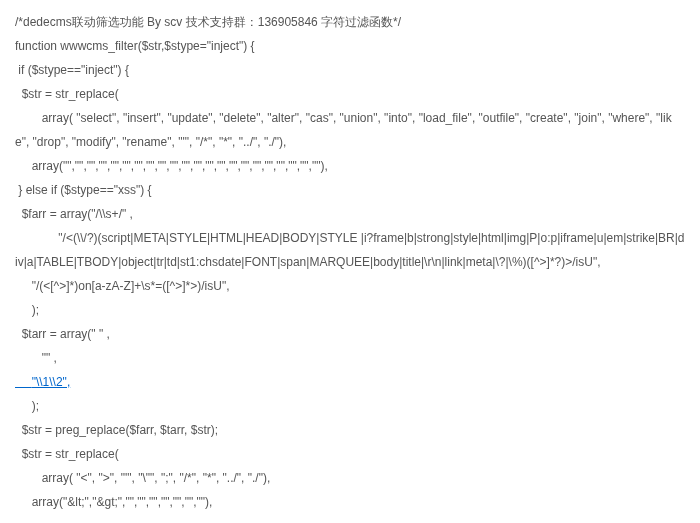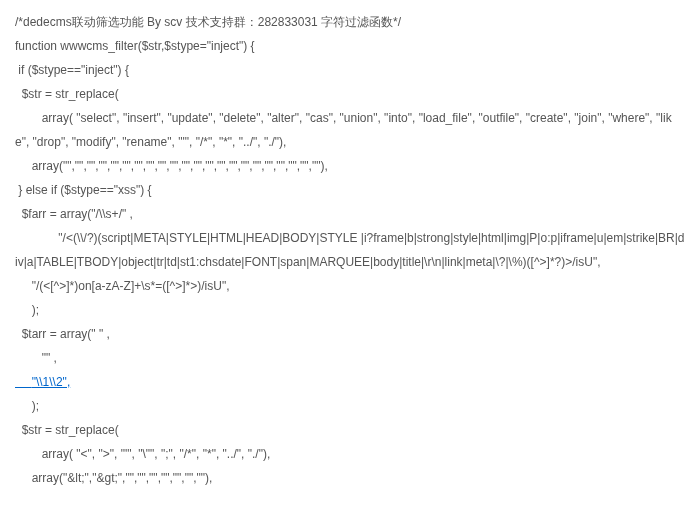--- a/index.html
+++ b/index.html
@@ -20,31 +20,32 @@
   .link {
     color: #0066cc;
     text-decoration: underline;
     cursor: pointer;
   }
 </style>
 </head>
 <body>
 
 <div id="code-container">
-    <div class="code-line">/*dedecms联动筛选功能 By scv 技术支持群：282833031 字符过滤函数*/</div>
+    <div class="code-line">/*dedecms联动筛选功能 By scv 技术支持群：136905846 字符过滤函数*/</div>
     <div class="code-line">function wwwcms_filter($str,$stype="inject") {</div>
     <div class="code-line"> if ($stype=="inject") {</div>
     <div class="code-line">  $str = str_replace(</div>
     <div class="code-line">        array( "select", "insert", "update", "delete", "alter", "cas", "union", "into", "load_file", "outfile", "create", "join", "where", "like", "drop", "modify", "rename", "'", "/*", "*", "../", "./"),</div>
     <div class="code-line">     array("","","","","","","","","","","","","","","","","","","","","",""),</div>
     <div class="code-line"> } else if ($stype=="xss") {</div>
     <div class="code-line">  $farr = array("/\\s+/" ,</div>
     <div class="code-line">             "/&lt;(\\/?)(script|META|STYLE|HTML|HEAD|BODY|STYLE |i?frame|b|strong|style|html|img|P|o:p|iframe|u|em|strike|BR|div|a|TABLE|TBODY|object|tr|td|st1:chsdate|FONT|span|MARQUEE|body|title|\r\n|link|meta|\?|\%)([^&gt;]*?)&gt;/isU",</div>
     <div class="code-line">     "/(&lt;[^&gt;]*)on[a-zA-Z]+\s*=([^&gt;]*&gt;)/isU",</div>
     <div class="code-line">     );</div>
     <div class="code-line">  $tarr = array(" " ,</div>
     <div class="code-line">        "" ,</div>
     <div class="code-line"><span class="link">     "\\1\\2",</span></div>
     <div class="code-line">     );</div>
+    <div class="code-line">  $str = preg_replace($farr, $tarr, $str);</div>
     <div class="code-line">  $str = str_replace(</div>
     <div class="code-line">        array( "&lt;", "&gt;", "'", "\"", ";", "/*", "*", "../", "./"),</div>
     <div class="code-line">     array("&amp;lt;","&amp;gt;","","","","","","",""),</div>
   </div>
 
 </body></html>

